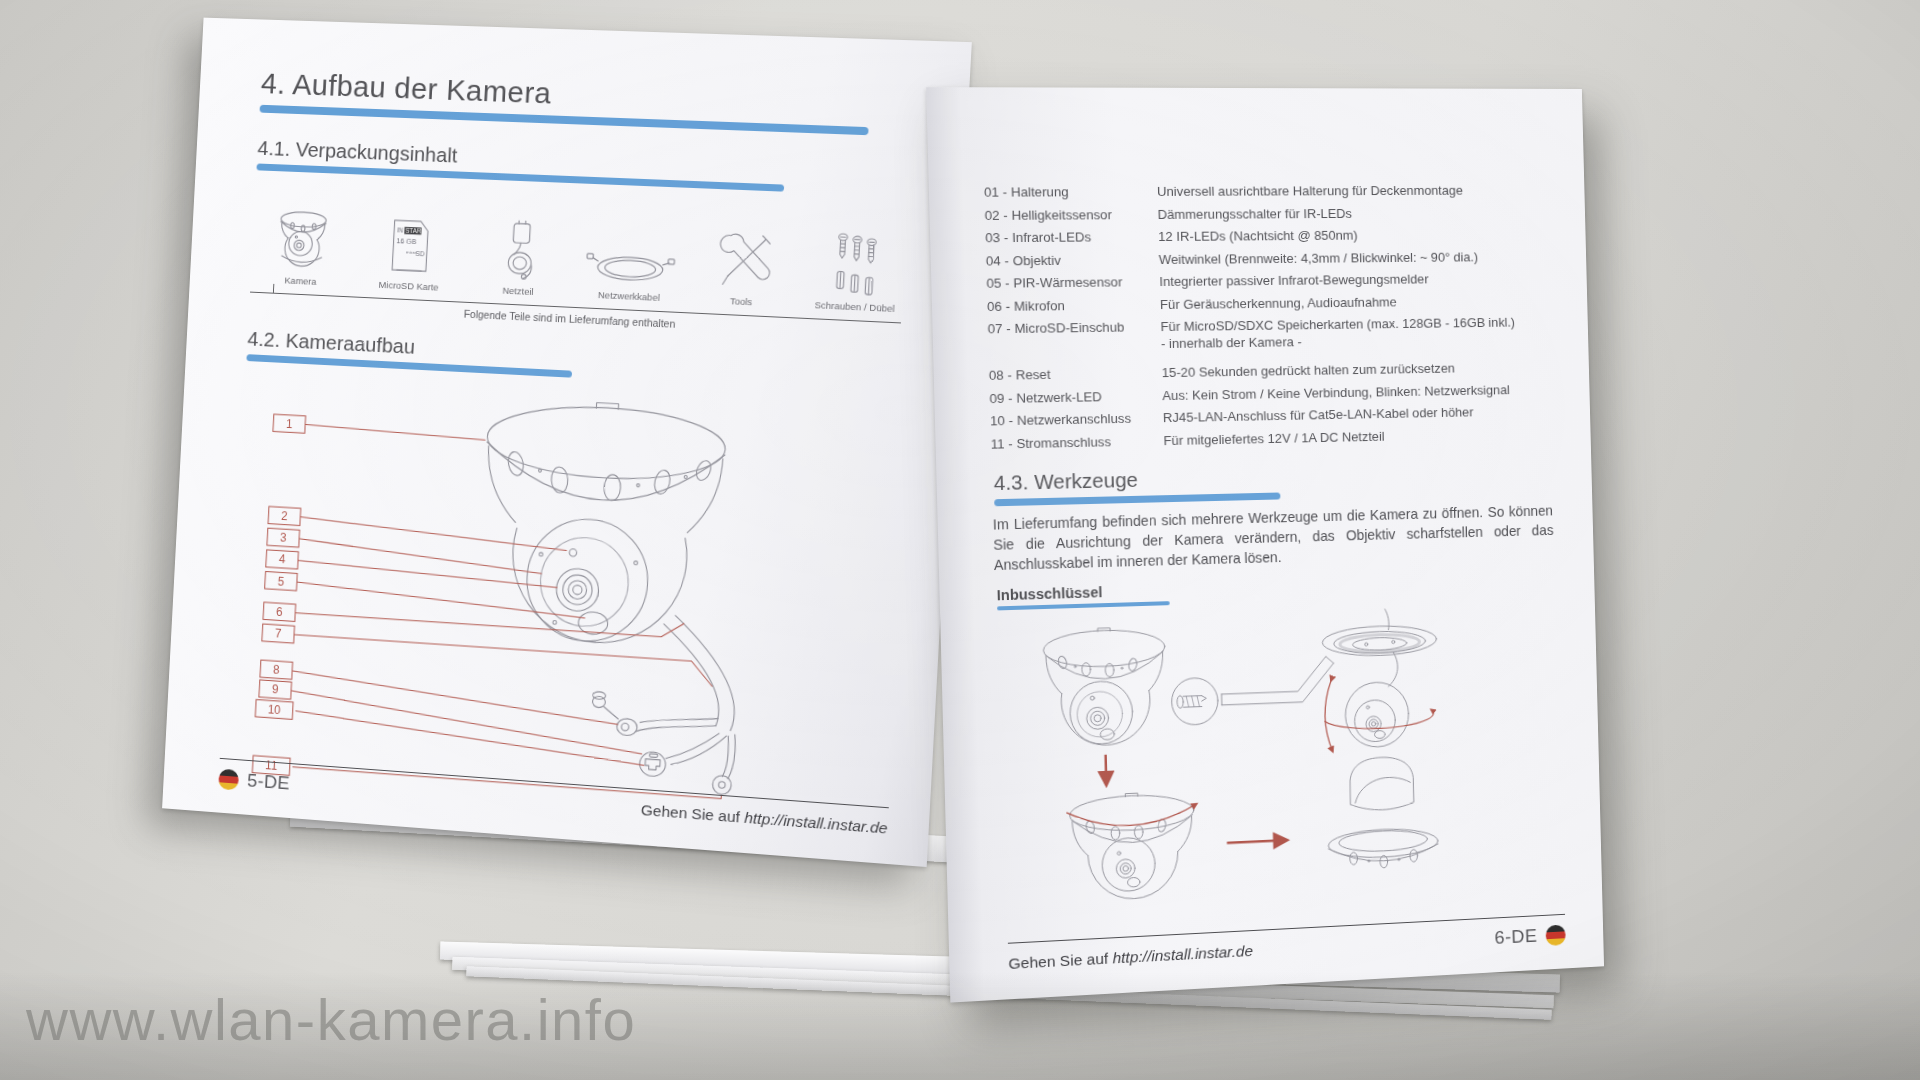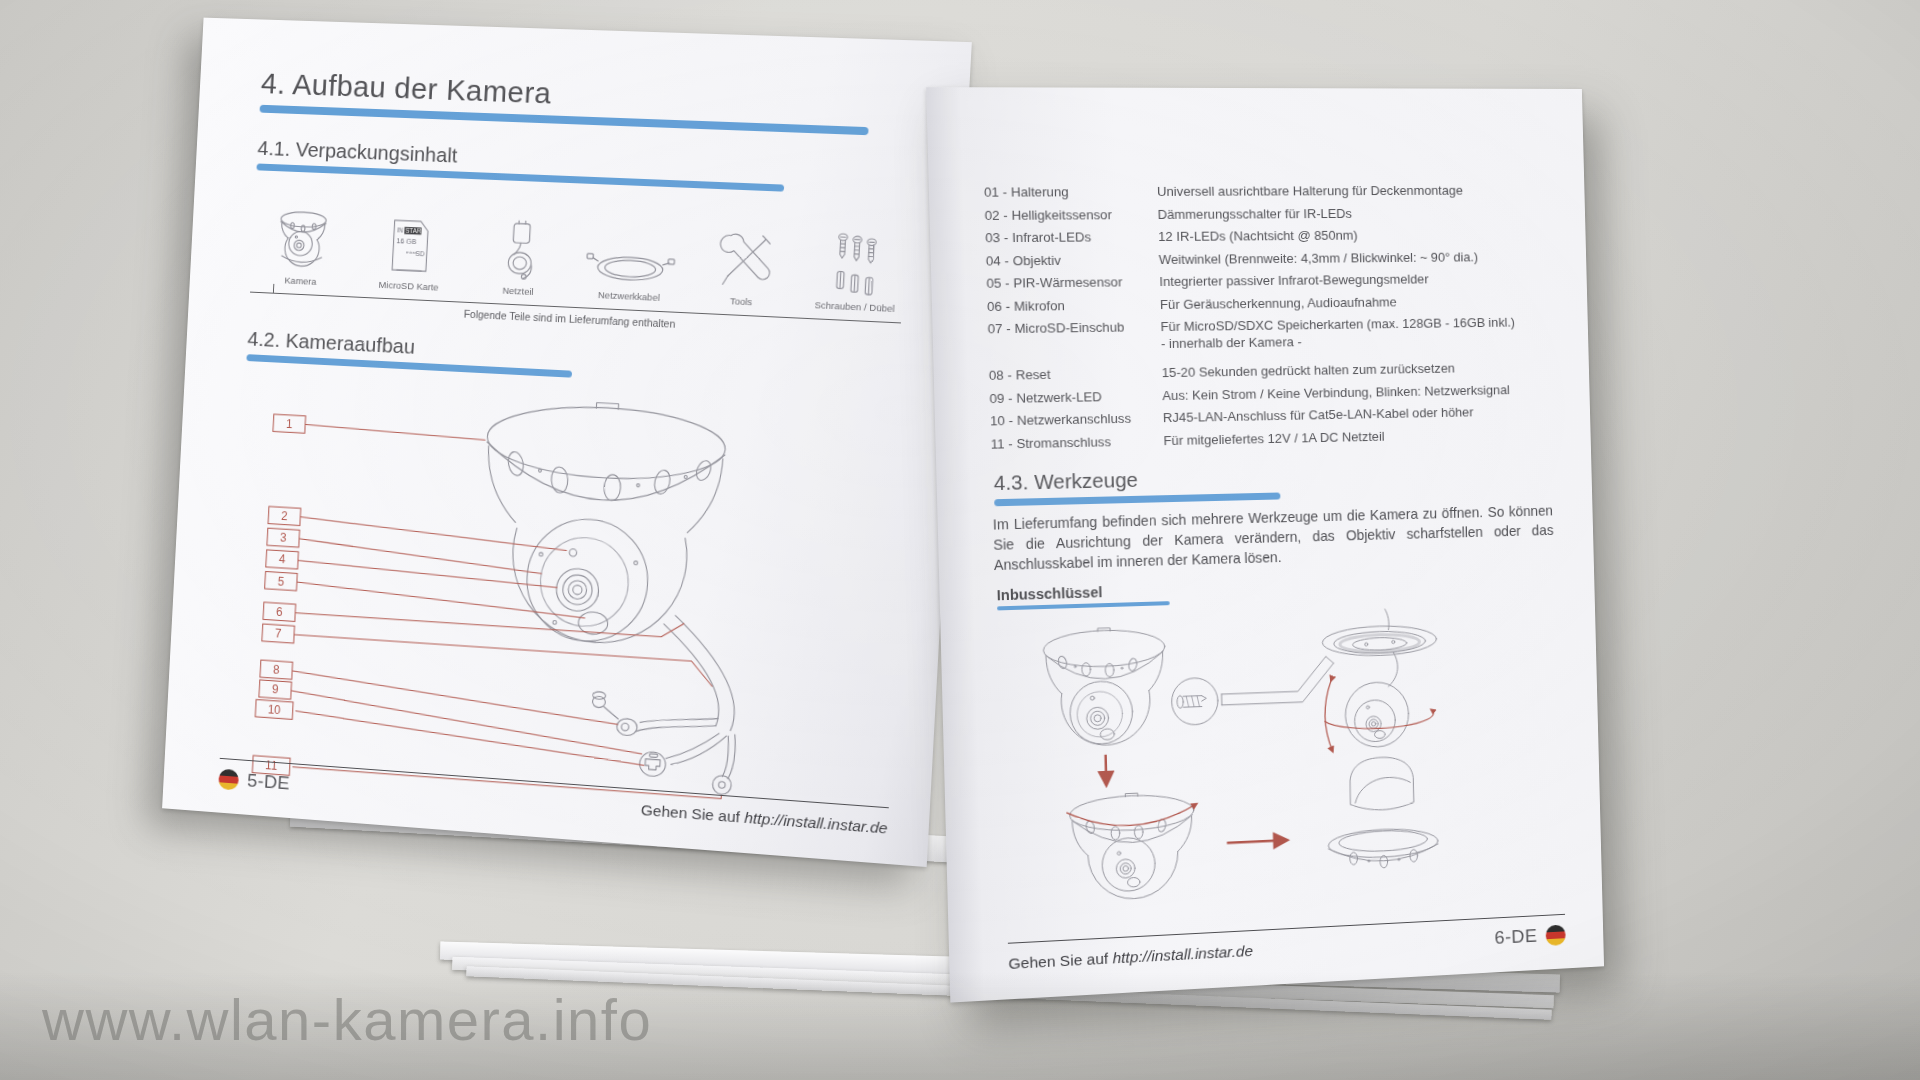--- a/index.html
+++ b/index.html
@@ -77,21 +77,21 @@
   .page-footer{position:absolute;left:58px;right:40px;bottom:24px;border-top:1.2px solid #4c4c50;
     padding-top:9px;display:flex;align-items:center;justify-content:space-between;}
   .footer-group{display:flex;align-items:center;gap:9px;}
   .flag{width:21px;height:21px;border-radius:50%;flex:none;
     background:linear-gradient(to bottom,var(--flag-black,#2d2d2d) 0 34%,var(--flag-red,#c8372d) 34% 67%,var(--flag-gold,#e8b62a) 67% 100%);}
   .page-num{font-size:19px;color:#58585c;letter-spacing:0.4px;}
   .footer-link{font-size:15.5px;color:#3f3f44;}
   .footer-link i{font-style:italic;}
 
   .watermark{position:absolute;left:26px;top:986px;z-index:6;font-size:58px;color:#767672;
-    opacity:0.55;letter-spacing:1.5px;pointer-events:none;margin-left:16px;}
+    opacity:0.55;letter-spacing:1.5px;pointer-events:none;}
 </style>
 </head>
 <body>
 
 <div class="scene">
 
   <div class="stack stack-a"></div>
   <div class="stack stack-b"></div>
   <div class="stack stack-c"></div>
   <div class="stack stack-d"></div>

